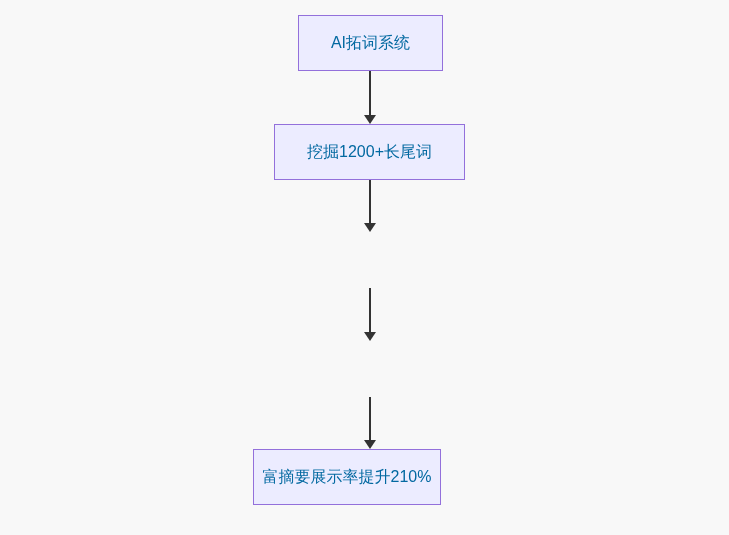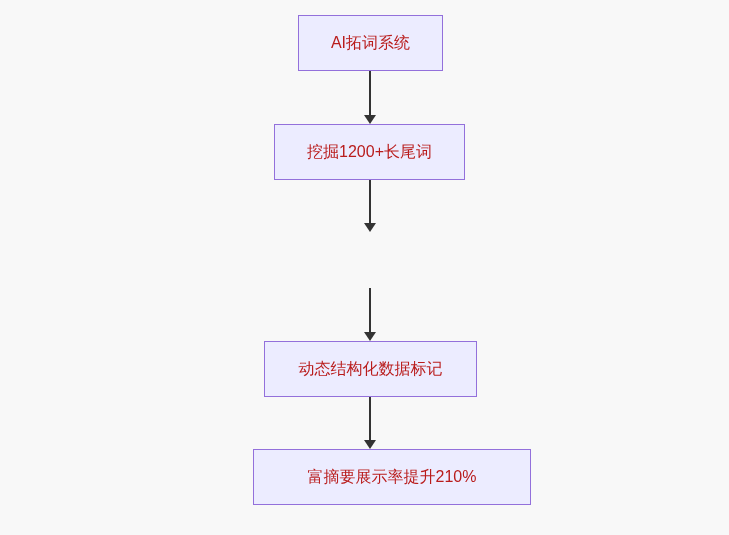--- a/index.html
+++ b/index.html
@@ -19,33 +19,33 @@
     top: 0; left: 0;
     width: 729px;
     height: 535px;
   }
   .node {
     position: absolute;
     box-sizing: border-box;
     height: 56px;
     background: #ECECFF;
     border: 1.5px solid #9370DB;
-    color: #b91c1c;
+    color: #0369a1;
     font-size: 16px;
     display: flex;
     align-items: center;
     justify-content: center;
     text-align: center;
     white-space: nowrap;
   }
   .node-1 { left: 298px; top: 15px;  width: 145px; }
   .node-2 { left: 274px; top: 124px; width: 191px; }
   .node-3 { left: 262px; top: 232px; width: 217px; }
   .node-4 { left: 264px; top: 341px; width: 213px; }
-  .node-5 { left: 253px; top: 449px; width: 278px; }
+  .node-5 { left: 253px; top: 449px; width: 188px; }
 
   .arrow {
     position: absolute;
     left: 364px;           
     width: 12px;
     display: flex;
     flex-direction: column;
     align-items: center;
   }
   .arrow-1 { top: 71px;  height: 53px; }
@@ -88,23 +88,20 @@
     <div class="arrow-line"></div>
     <div class="arrow-head"></div>
   </div>
 
 
   <div class="arrow arrow-3">
     <div class="arrow-line"></div>
     <div class="arrow-head"></div>
   </div>
 
-  <div class="node node-4">
-    <span>动态结构化数据标记</span>
-  </div>
 
   <div class="arrow arrow-4">
     <div class="arrow-line"></div>
     <div class="arrow-head"></div>
   </div>
 
   <div class="node node-5">
     <span>富摘要展示率提升210%</span>
   </div>
 

